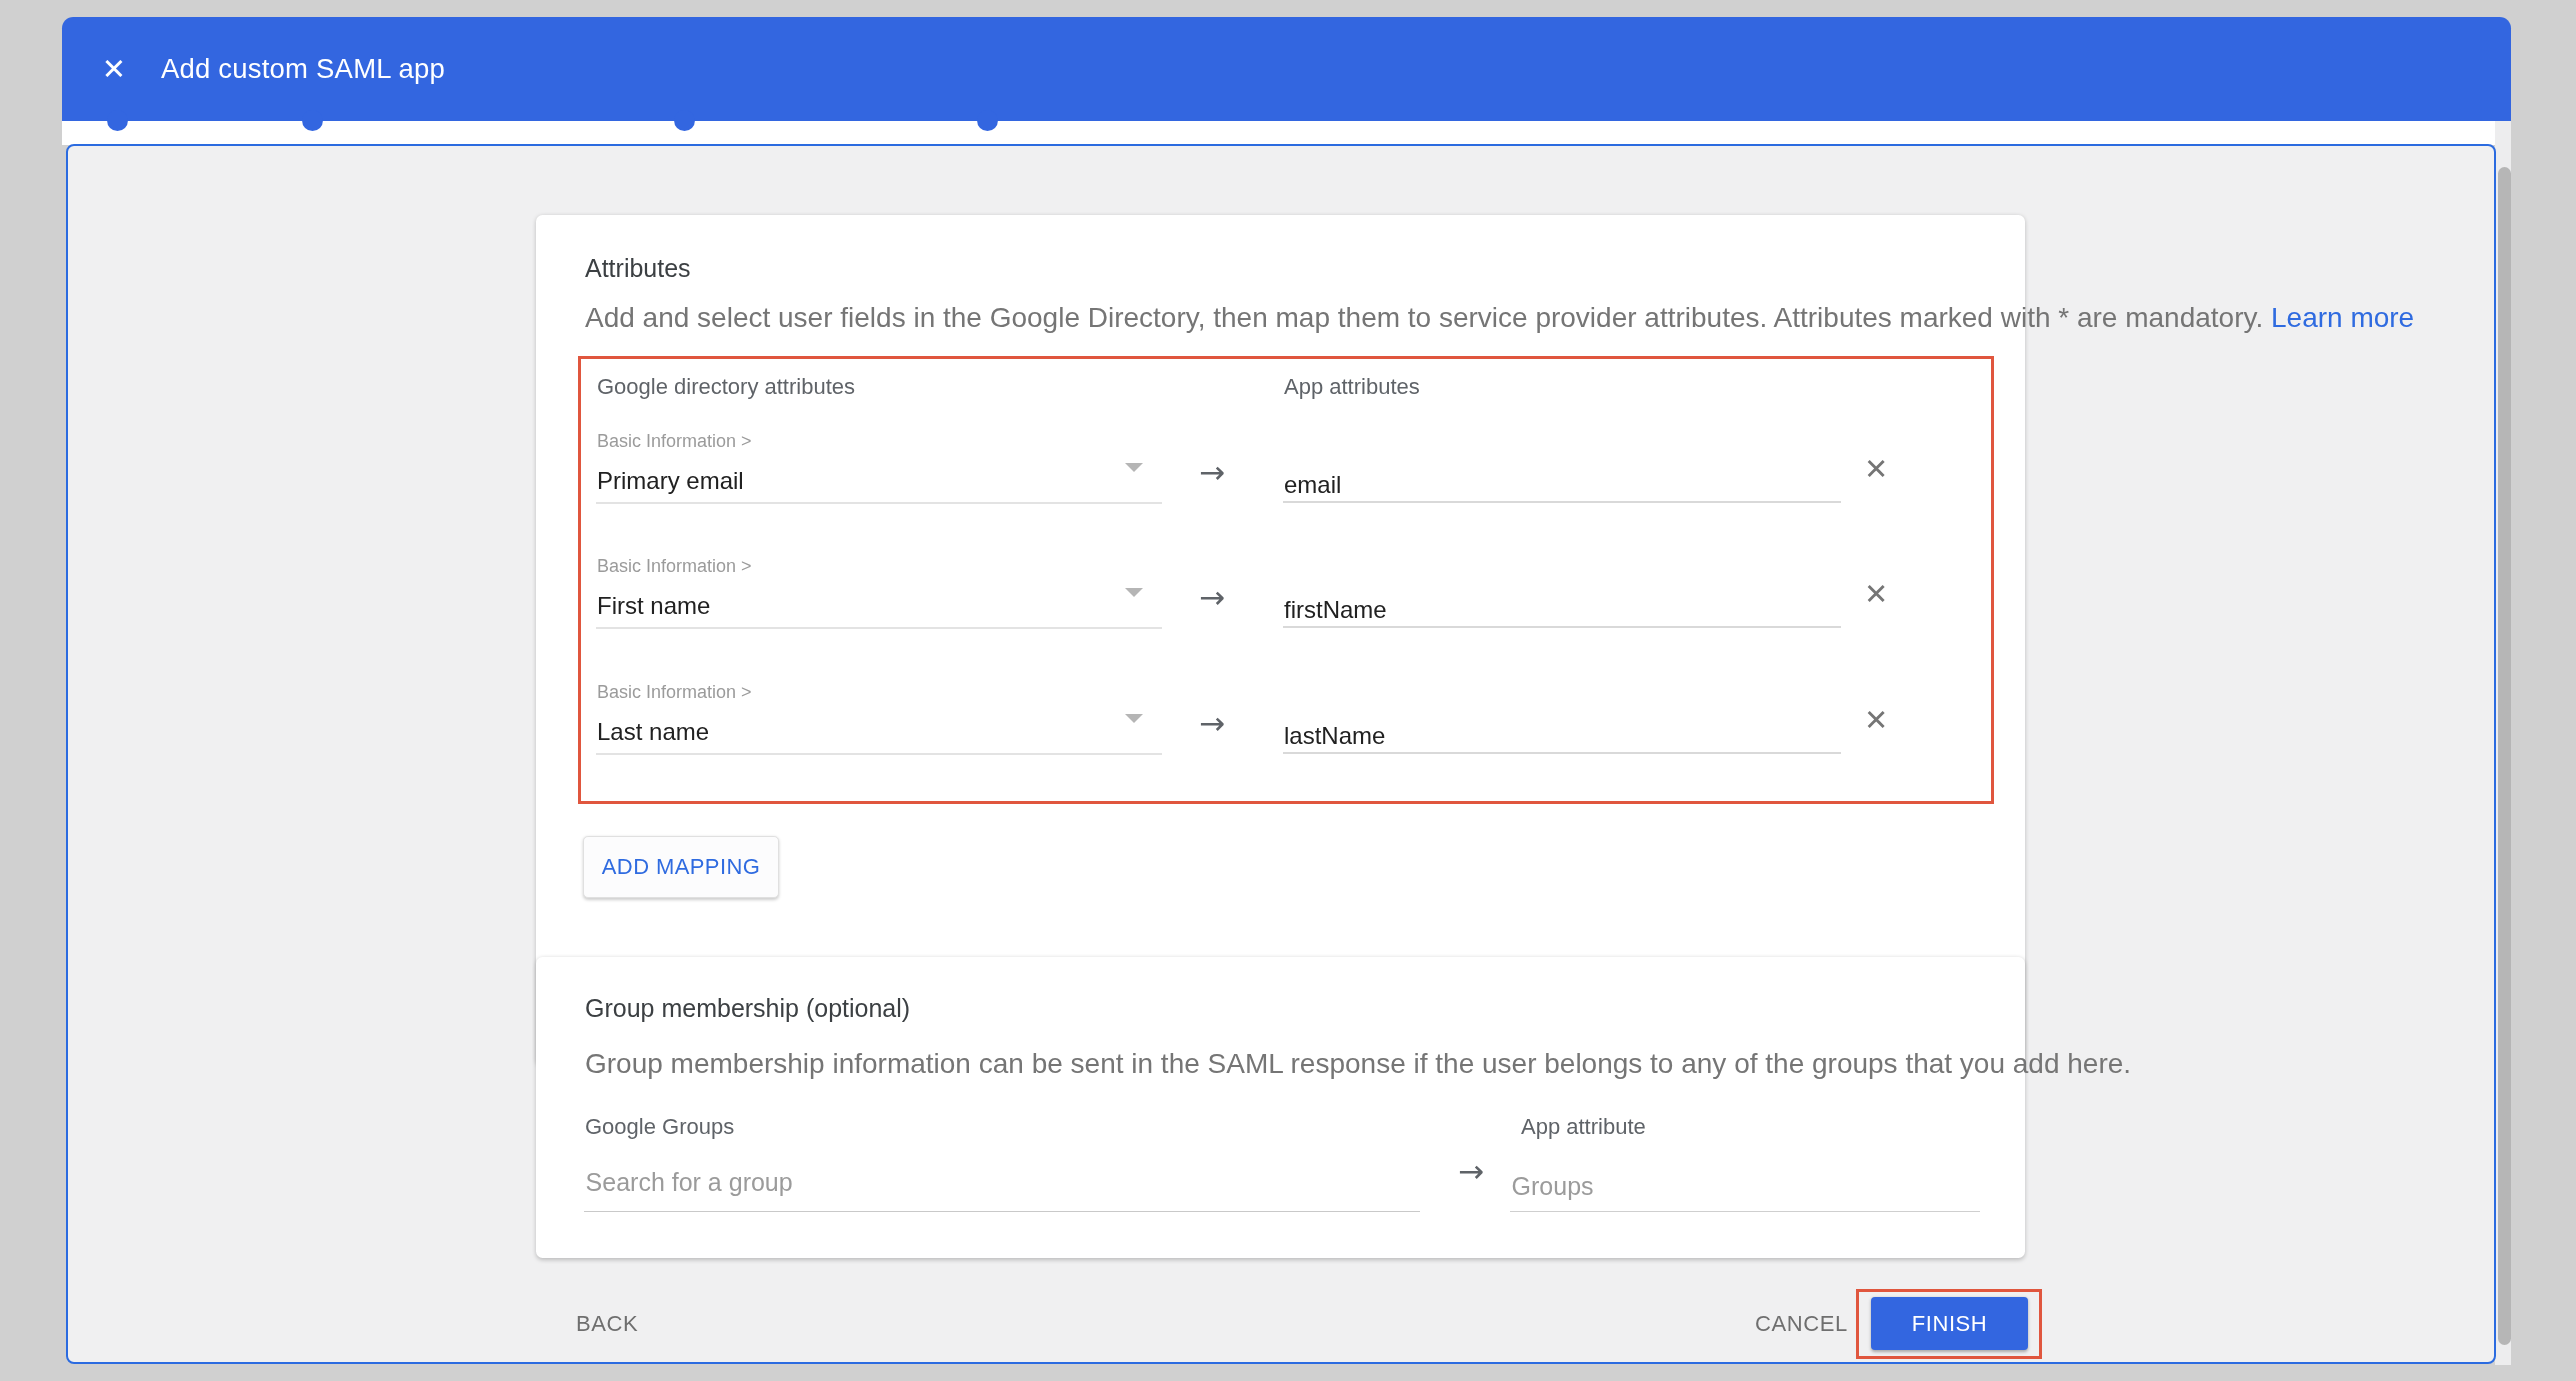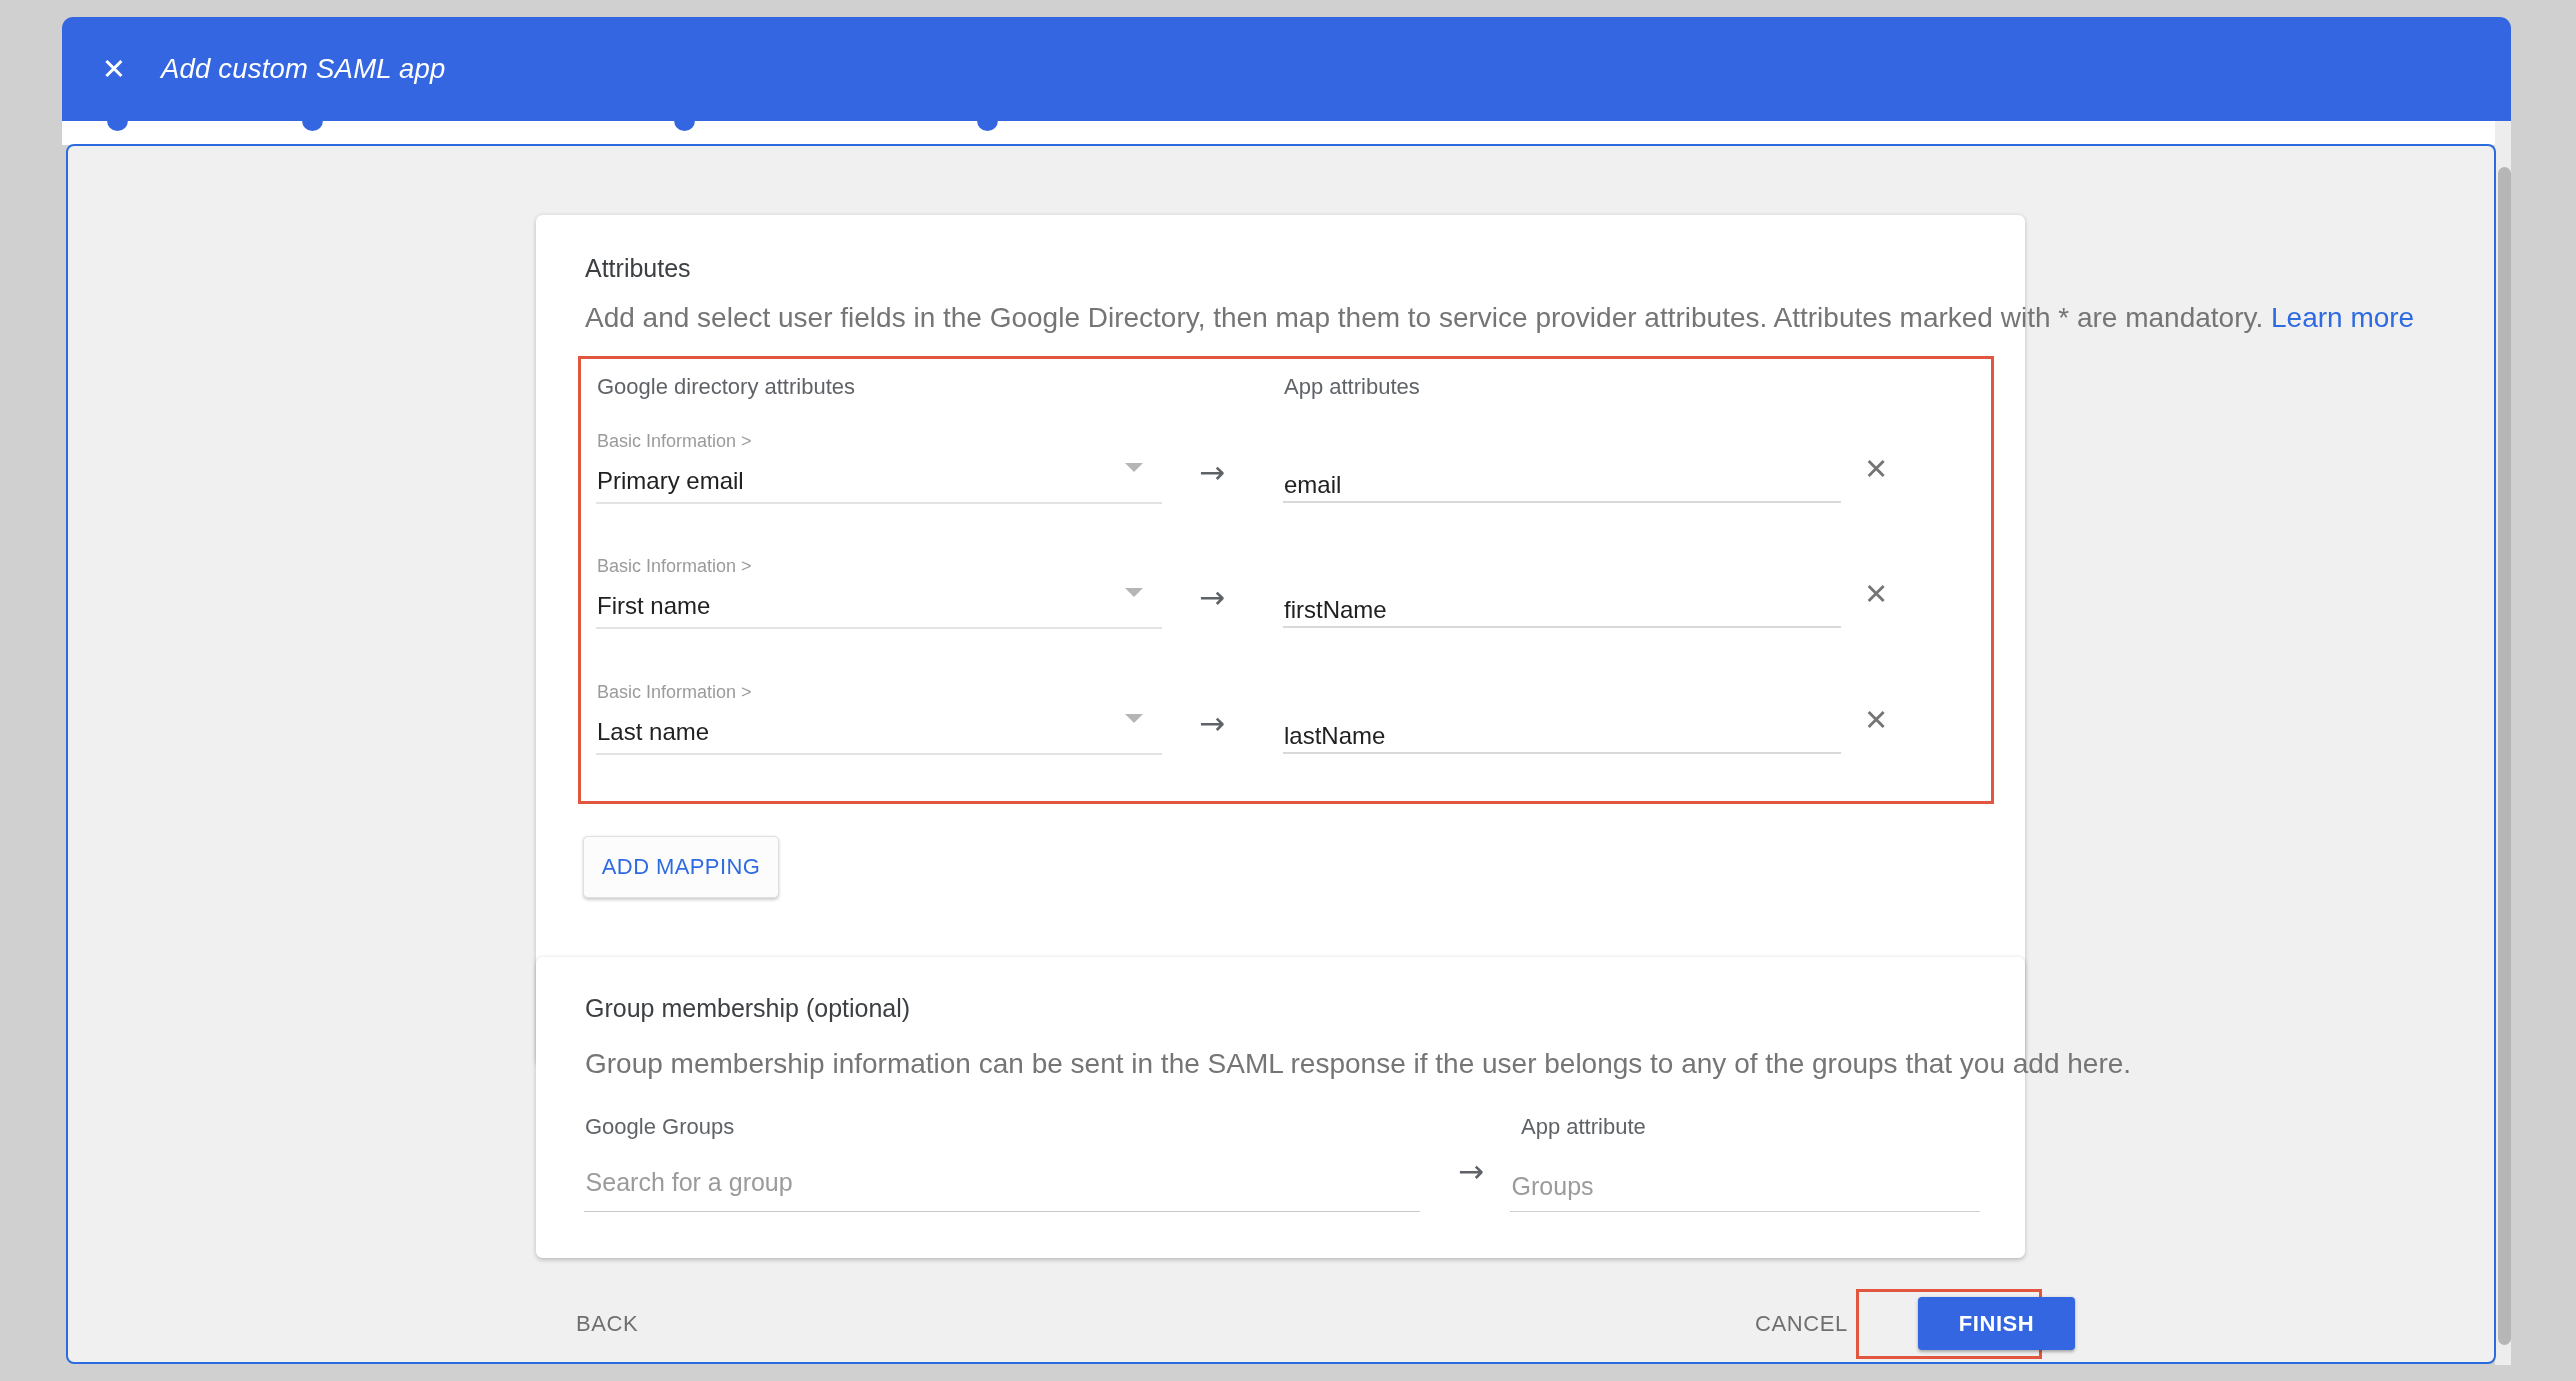--- a/index.html
+++ b/index.html
@@ -13,21 +13,21 @@
   
   .app-bar{
     position:absolute;left:62px;top:17px;width:2449px;height:104px;
     background:#3366e0;border-radius:11.3px 11.3px 0 0;
     display:flex;align-items:center;padding-left:36px;box-sizing:border-box;
   }
   .close-x{
     width:32px;text-align:center;color:#ffffff;font-size:29px;font-weight:400;
     cursor:pointer;line-height:1;
   }
-  .app-bar-title{color:#ffffff;font-size:27.5px;font-weight:400;margin-left:31px;letter-spacing:0.2px;font-style:italic;}
+  .app-bar-title{color:#ffffff;font-size:27.5px;font-weight:400;margin-left:31px;letter-spacing:0.2px;}
   .step-dot{
     position:absolute;top:110px;width:21px;height:21px;border-radius:50%;
     background:#3366e0;
   }
   .white-strip{position:absolute;left:62px;top:121px;width:2449px;height:23.5px;background:#ffffff;}
   
   .scroll-track{position:absolute;left:2495px;top:121px;width:16px;height:1244px;background:#ededee;}
   .scroll-thumb{position:absolute;left:2498px;top:167px;width:13px;height:1178px;background:#b6b6b6;border-radius:6.5px;}
   
   .panel{
@@ -93,25 +93,24 @@
   .text-button{
     position:absolute;top:1165px;font-size:22px;font-weight:500;color:#6f6f6f;
     letter-spacing:0.6px;cursor:pointer;background:none;border:none;padding:0;
     font-family:"Liberation Sans","DejaVu Sans",sans-serif;
   }
   #back-button{left:508px;}
   #cancel-button{left:1687px;}
   .finish-button{
     position:absolute;left:1803px;top:1151px;width:157px;height:53px;
     background:#3366e0;border:none;border-radius:4px;
-    color:#ffffff;font-size:22px;font-weight:700;letter-spacing:0.6px;
+    color:#ffffff;font-size:22px;font-weight:400;letter-spacing:0.6px;
     box-shadow:0 1.6px 3.2px rgba(0,0,0,.3);cursor:pointer;
     display:flex;align-items:center;justify-content:center;
     font-family:"Liberation Sans","DejaVu Sans",sans-serif;
-    margin-left:47px;
   }
 </style>
 </head>
 <body>
 
 <div class="app-bar">
   <span class="close-x">✕</span>
   <span class="app-bar-title">Add custom SAML app</span>
 </div>
 

